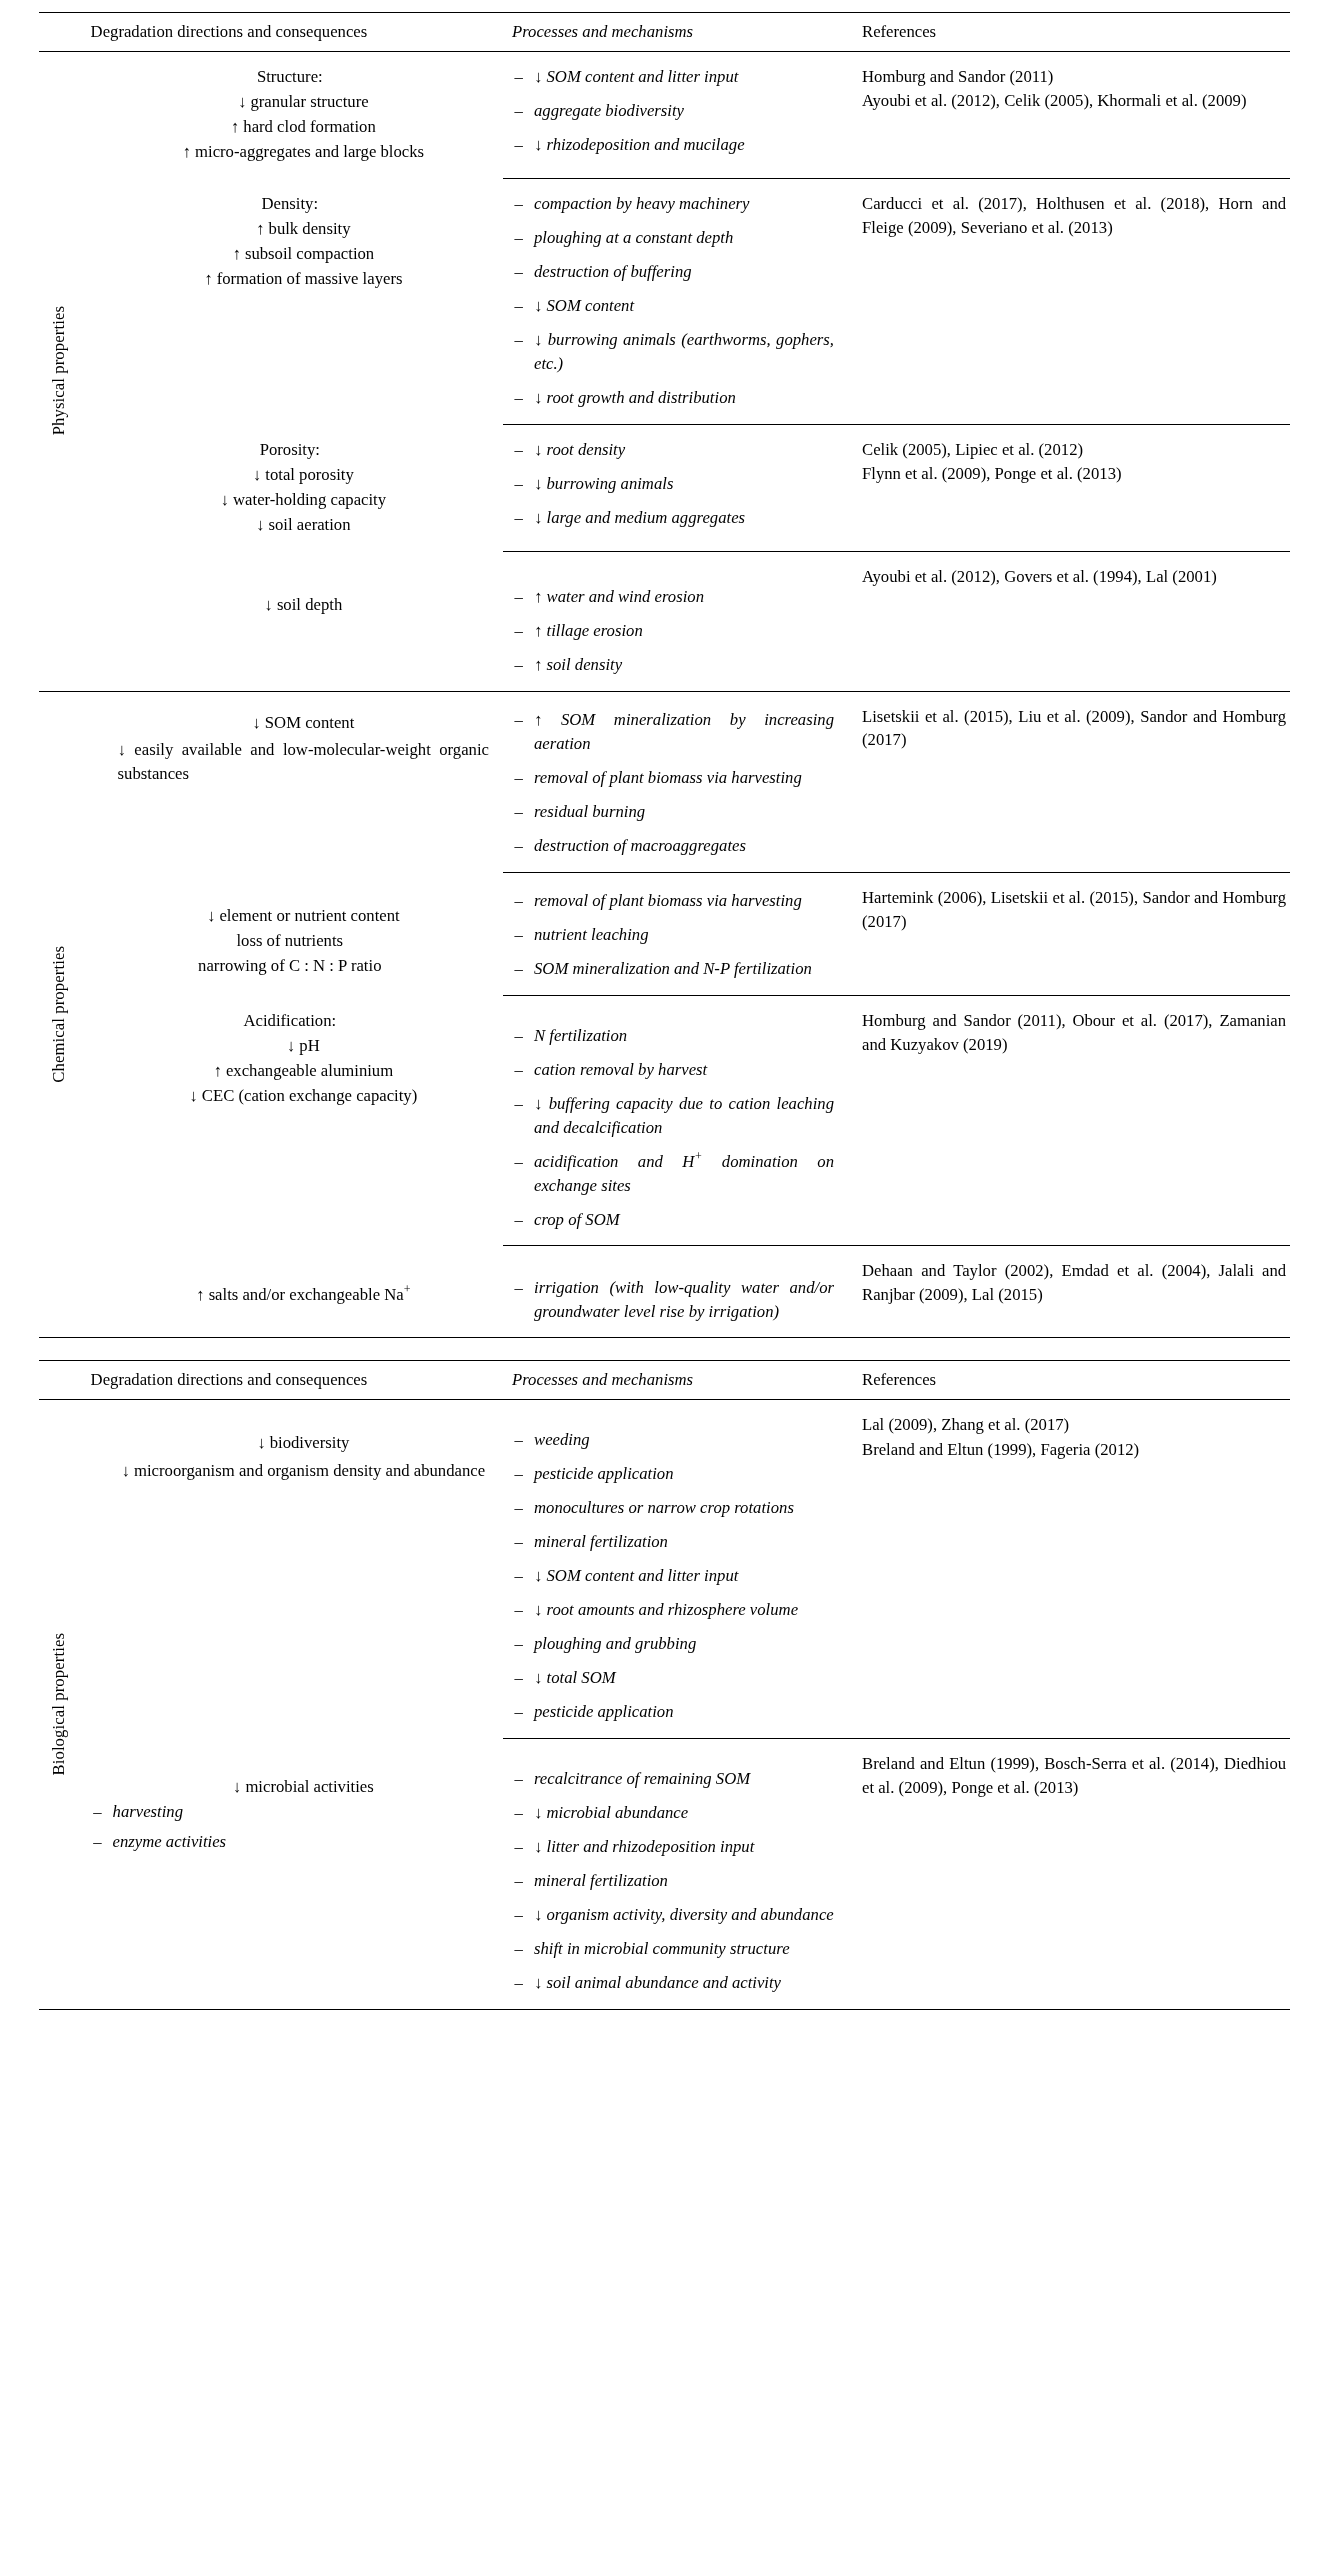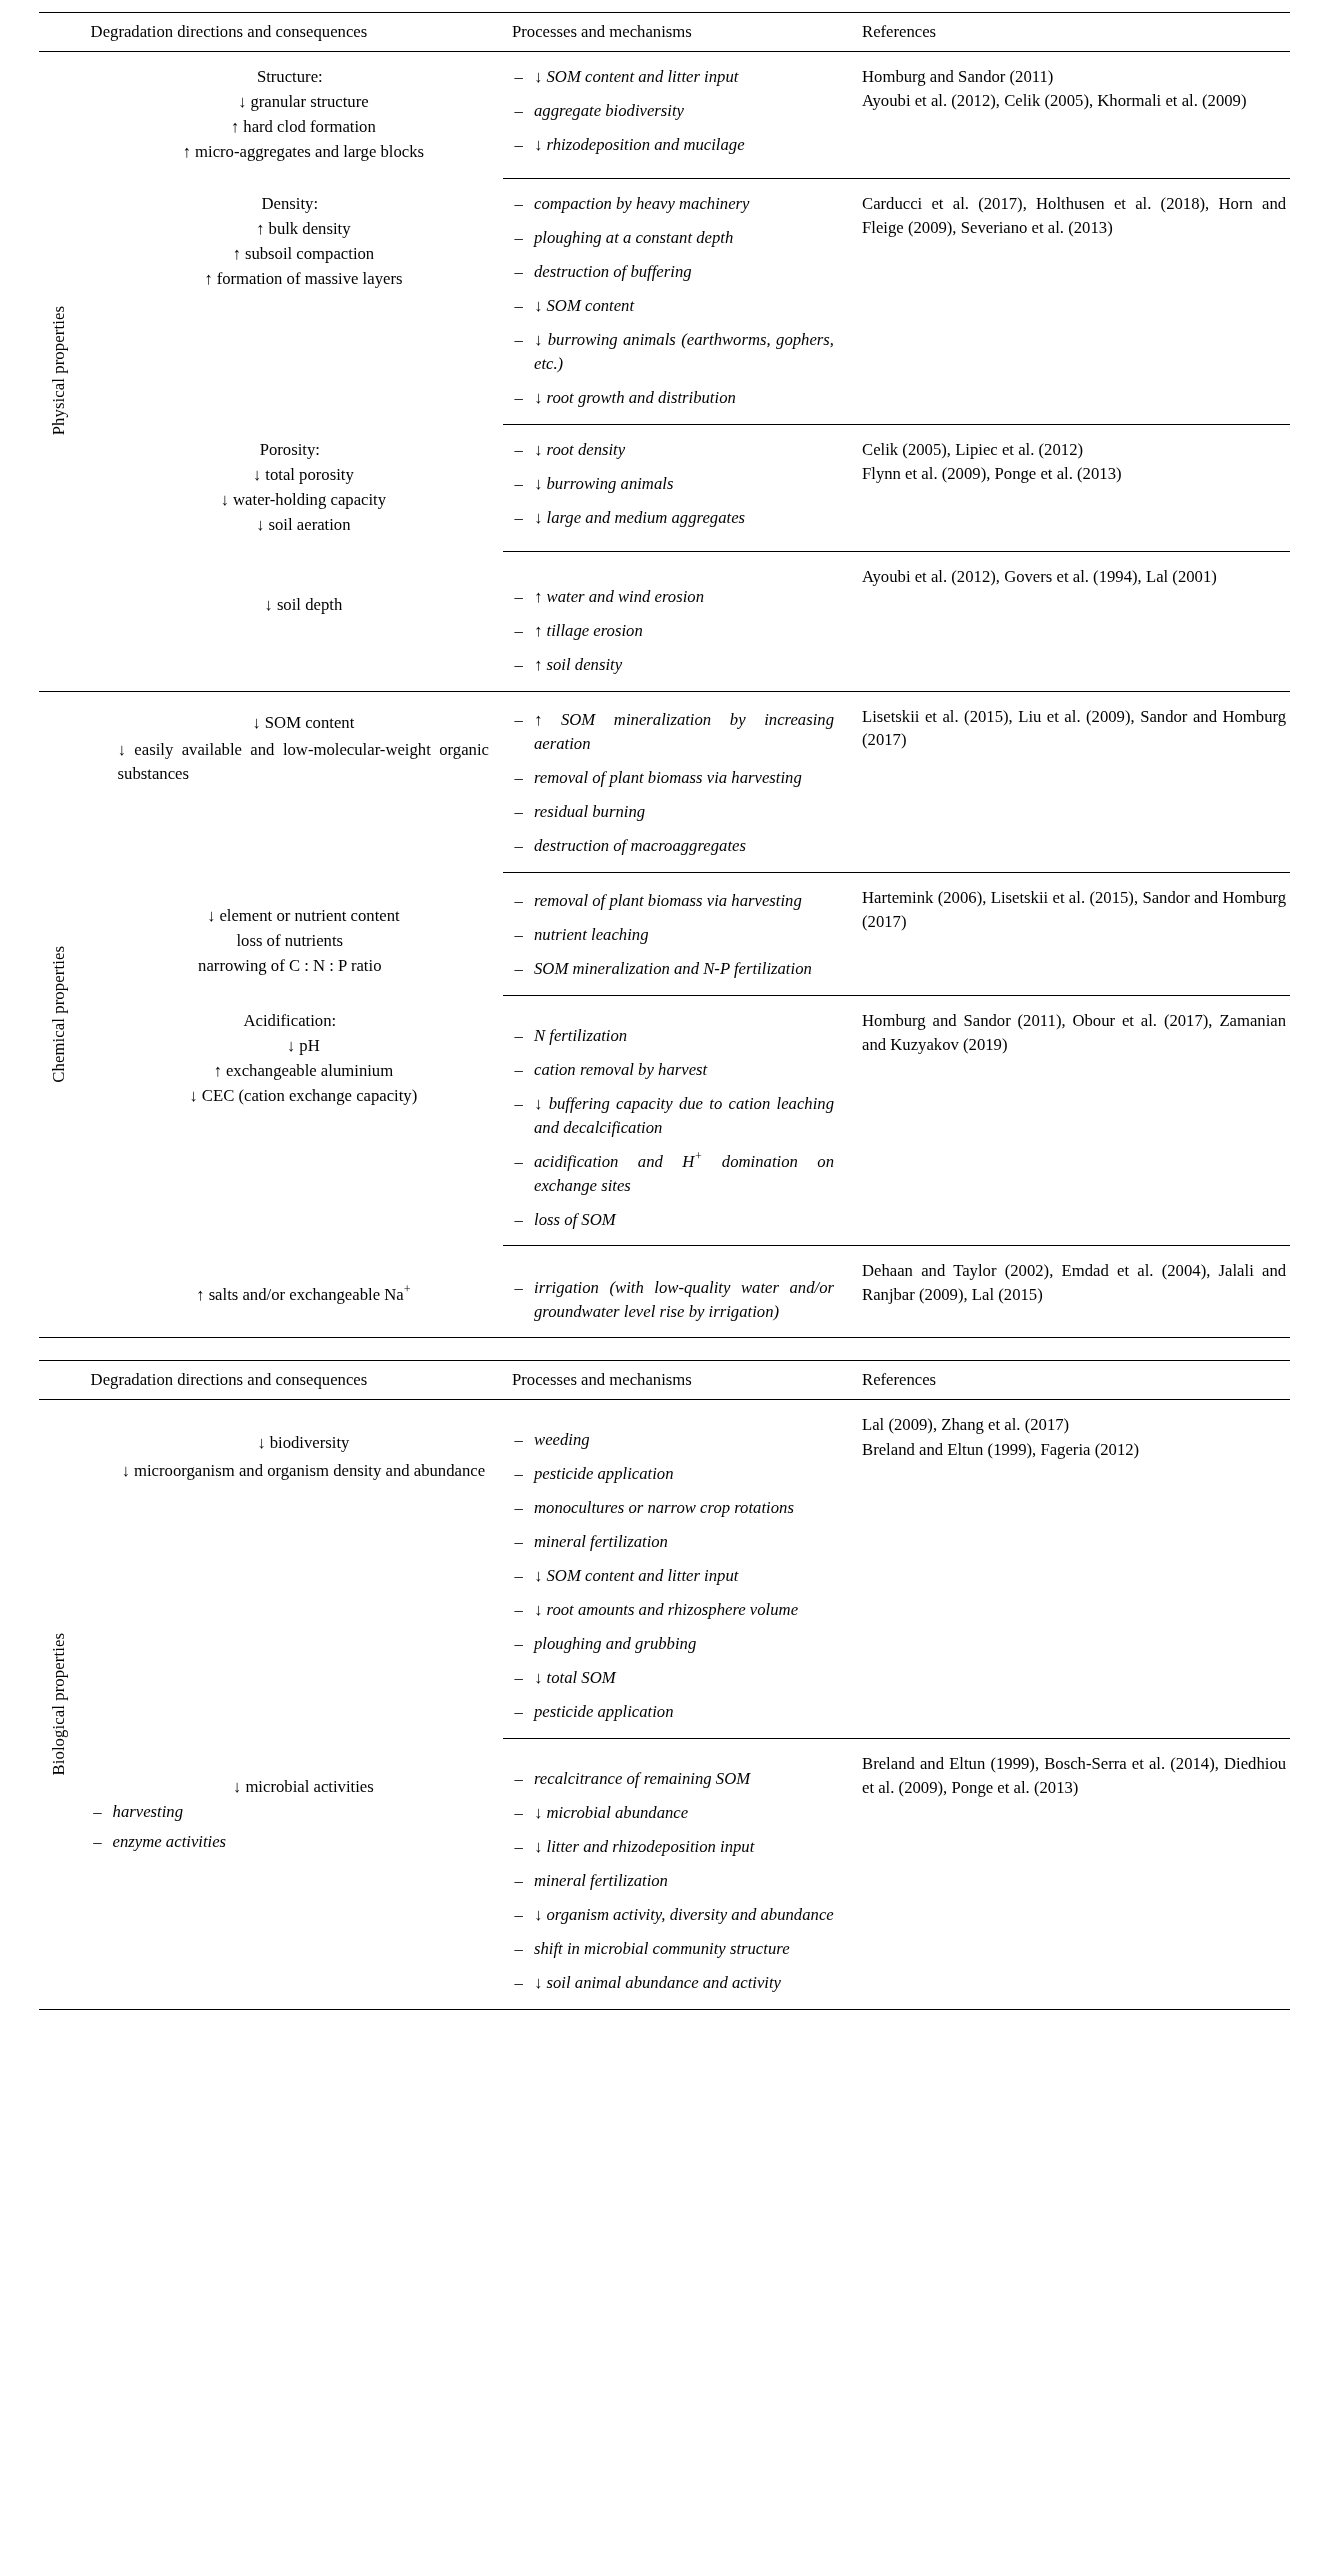--- a/index.html
+++ b/index.html
@@ -37,21 +37,21 @@
   th, td {
     vertical-align: top;
     padding: 0;
   }
   .hdr td {
     font-size: 16.7px;
     padding: 9px 0 9px 0;
     font-weight: normal;
   }
   .hdr td.h1 { padding-left: 11.6px; }
-  .hdr td.h2 { padding-left: 9px; }
+  .hdr td.h2 { padding-left: 9px; font-style: italic; }
   .hdr td.h3 { padding-left: 9px; }
 
   .cell {
     font-size: 16.7px;
     line-height: 1.42;
     padding: 13px 14px 14px 11.6px;
   }
   .cell.col2 { padding-left: 9px; padding-right: 19px; }
   .cell.col3 { padding-left: 9px; padding-right: 3.9px; }
 
@@ -306,21 +306,21 @@
           <div class="plain ind1">↓ pH</div>
           <div class="plain ind1">↑ exchangeable aluminium</div>
           <div class="plain ind1">↓ CEC (cation exchange capacity)</div>
         </td>
         <td class="cell col2" style="padding-top:28px;">
           <ul class="dash">
             <li>N fertilization</li>
             <li>cation removal by harvest</li>
             <li>↓ buffering capacity due to cation leaching and decalcification</li>
             <li>acidification and H<sup>+</sup> domination on exchange sites</li>
-            <li>loss of SOM</li>
+            <li>crop of SOM</li>
           </ul>
         </td>
         <td class="cell col3">
           <div class="refline">Homburg and Sandor (2011), Obour et al. (2017), Zamanian and Kuzyakov (2019)</div>
         </td>
       </tr>
       <tr class="sep-row">
         <td></td>
           <td class="sep"></td>
           <td class="sep"></td>

